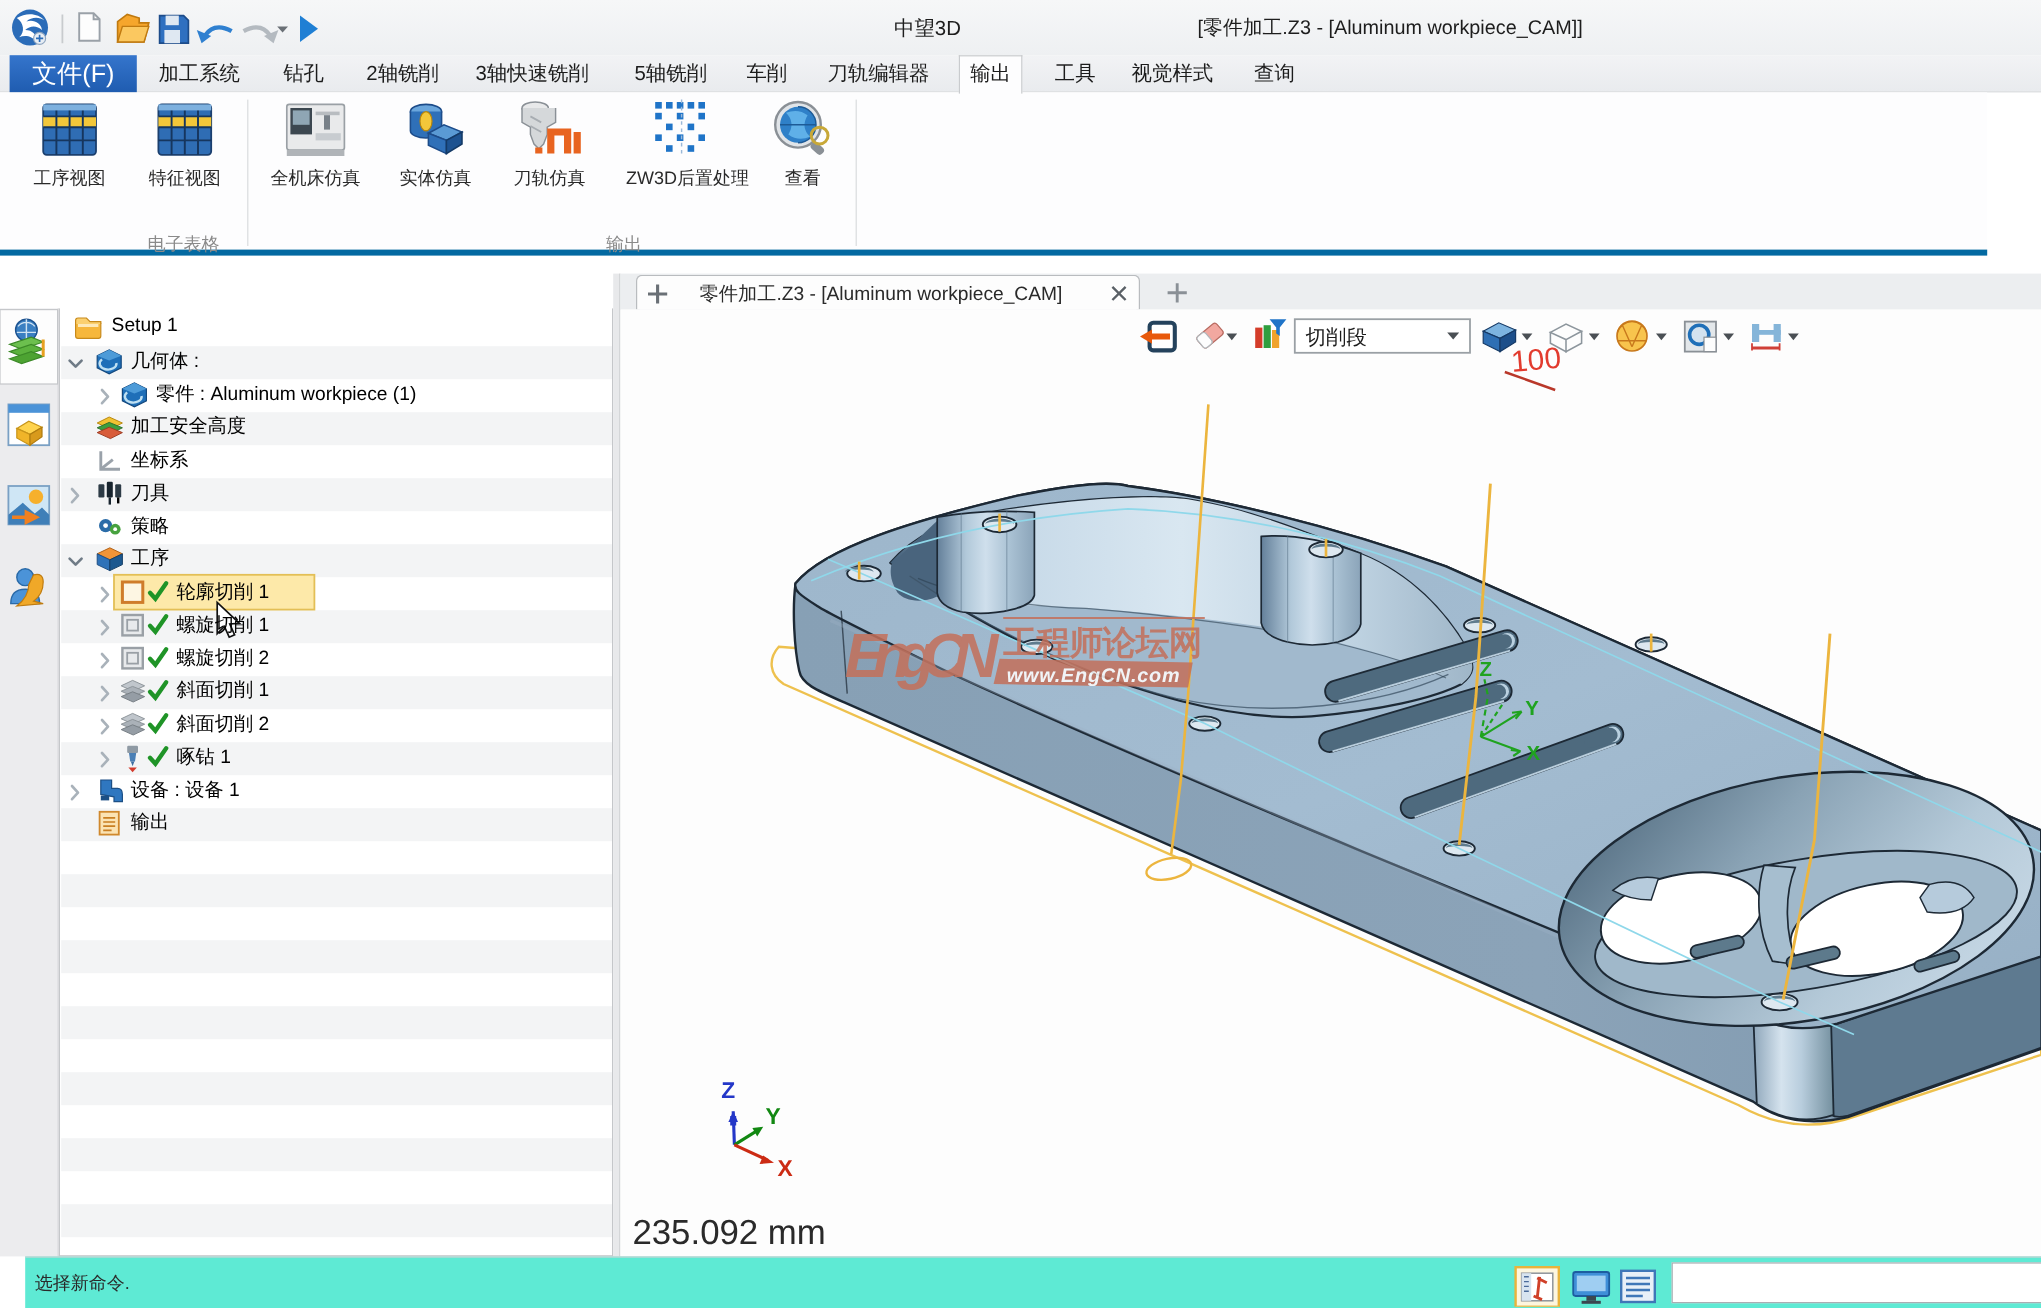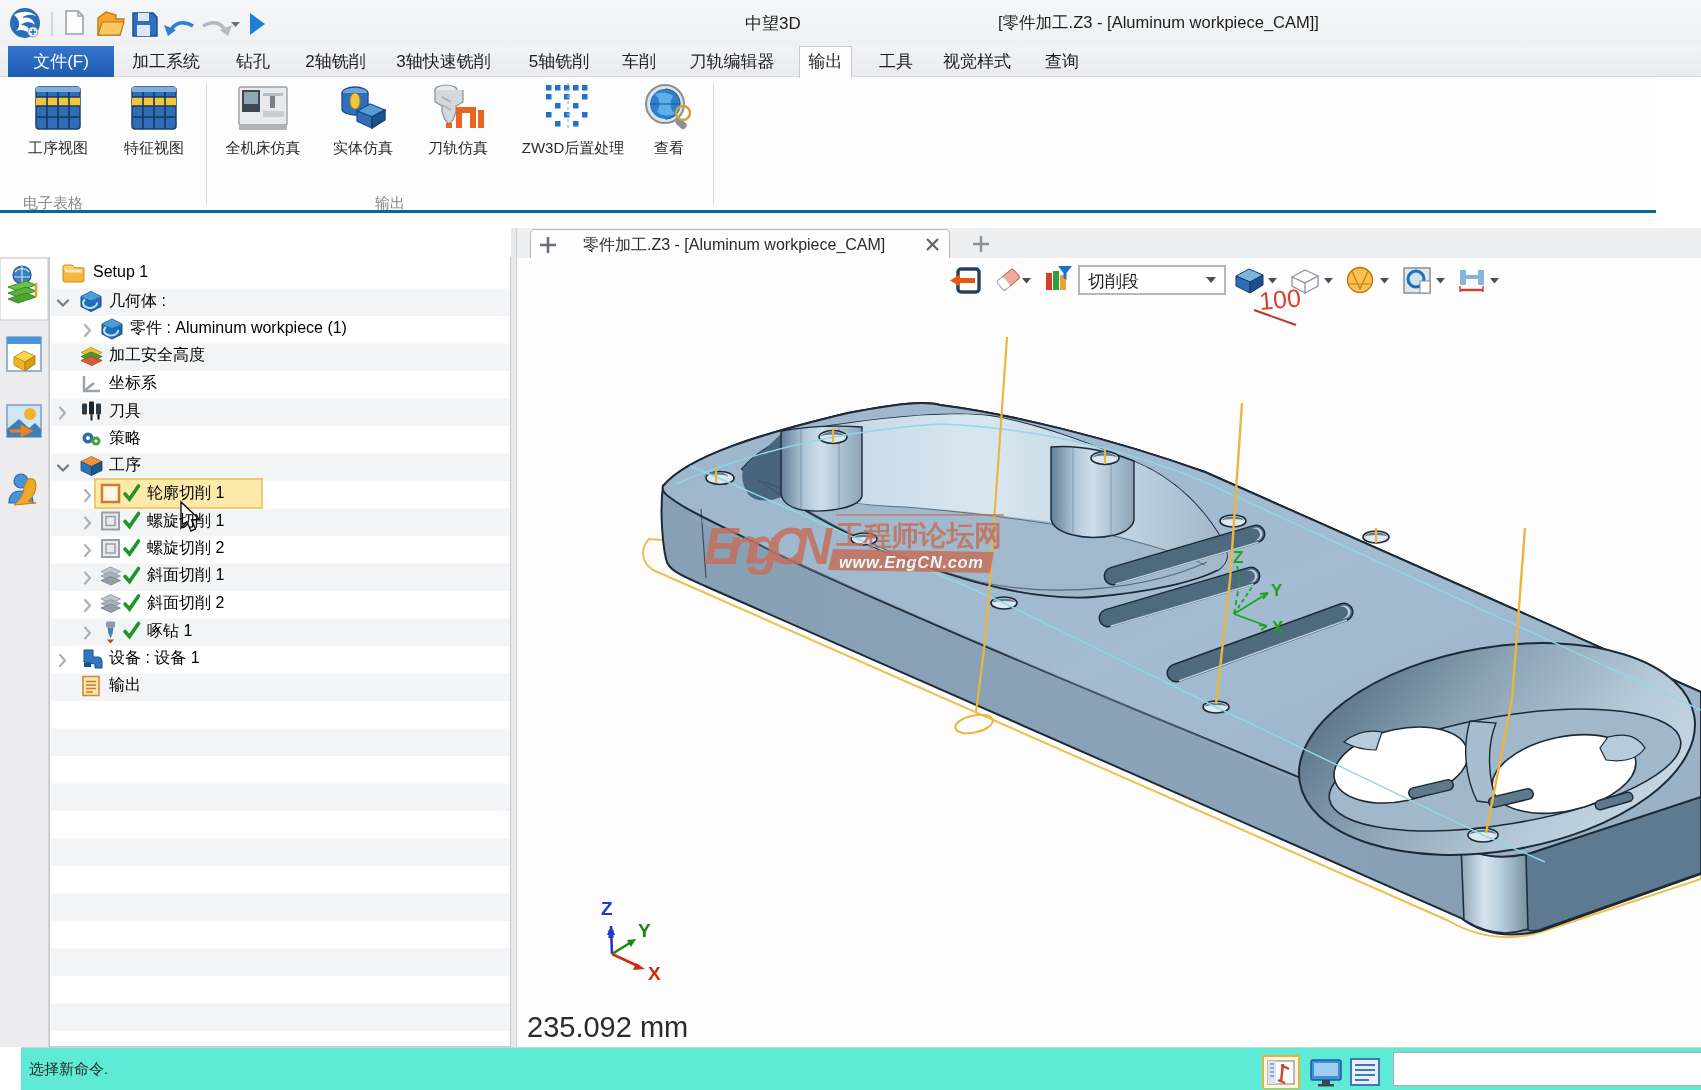--- a/index.html
+++ b/index.html
@@ -5,26 +5,26 @@
   * { margin:0; padding:0; box-sizing:border-box; }
   html,body { width:1701px; height:1090px; overflow:hidden; font-family:"Liberation Sans", sans-serif; }
   #app { position:relative; width:1701px; height:1090px; background:#fff; }
   .abs { position:absolute; }
   
   #titlebar { left:0; top:0; width:1701px; height:46px; background:linear-gradient(#f6f7f8,#eef0f2); }
   #titlebar .ttl { font-size:17px; color:#1d1d1d; top:12px; }
   
   #menurow { left:0; top:46px; width:1701px; height:31px; background:linear-gradient(#f2f3f5,#e9ebee); border-bottom:1px solid #d8dadd; }
   .mtab { position:absolute; top:0; height:31px; line-height:31px; font-size:17px; color:#1c1c1c; text-align:center; }
-  #filebtn { position:absolute; left:8px; top:0px; width:106px; height:31px; background:linear-gradient(#3575cc,#1f5cb0); color:#fff; font-size:17px; text-align:center; line-height:31px; }
+  #filebtn { position:absolute; left:8px; top:0px; width:106px; height:31px; background:linear-gradient(#3575cc,#1f5cb0); color:#fff; font-size:21px; text-align:center; line-height:31px; }
   #activetab { position:absolute; left:799px; top:0px; width:53px; height:32px; background:#fdfdfe; border:1px solid #c9cbce; border-bottom:none; text-align:center; line-height:30px; font-size:17px; color:#1c1c1c; z-index:5; }
   
-  #ribbon { left:0; top:77px; width:1656px; height:136px; background:#fdfdfe; border-bottom:3px solid #0369a1; }
+  #ribbon { left:0; top:77px; width:1656px; height:136px; background:#fdfdfe; border-bottom:5px solid #0369a1; }
   .riblabel { position:absolute; top:62px; width:140px; text-align:center; font-size:15px; color:#2a2a2a; }
-  .grplabel { position:absolute; top:117px; width:160px; text-align:left; font-size:15px; color:#8a8a8a; }
+  .grplabel { position:absolute; top:117px; width:160px; text-align:right; font-size:15px; color:#8a8a8a; }
   .ribsep { position:absolute; top:6px; width:1px; height:122px; background:#d9dbde; }
   
   #mgrhead { left:0; top:228px; width:510px; height:29px; background:#f1f1f2; border-bottom:1px solid #d9d9d9; }
   #mgrhead .t { position:absolute; left:9px; top:5px; font-size:16px; color:#222; }
   #leftstrip { left:0; top:257px; width:49px; height:790px; background:#ececee; border-right:1px solid #d4d4d6; }
   #tree { left:49px; top:257px; width:462px; height:790px; background:#ffffff; border:1px solid #c5c7ca; border-top:none; }
   
   #split { left:511px; top:228px; width:6px; height:819px; background:#e8e9eb; border-right:1px solid #cfd1d4; }
   
   #tabbar { left:517px; top:228px; width:1184px; height:30px; background:#eceef0; }

